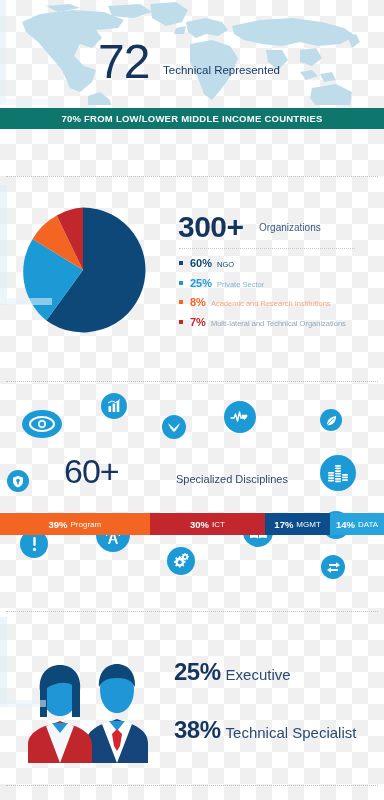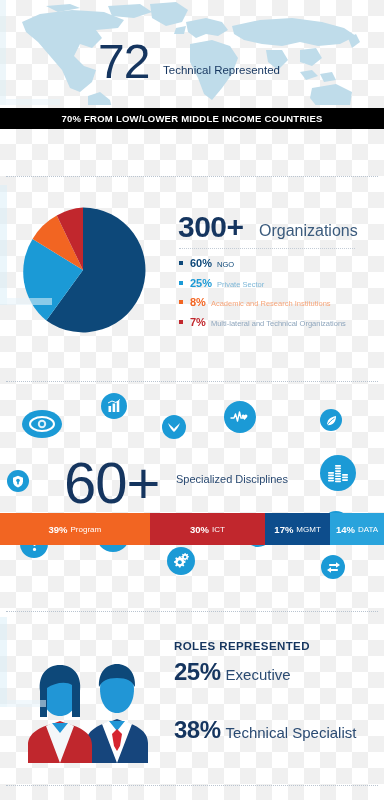--- a/index.html
+++ b/index.html
@@ -52,21 +52,21 @@
     font-size: 11.5px;
     color: #15355f;
     z-index: 3;
   }
 
   
   #banner {
     position: absolute;
     left: 0; top: 108px;
     width: 384px; height: 21px;
-    background: #000000;
+    background: #0f766e;
     display: flex;
     align-items: center;
     justify-content: center;
     z-index: 3;
   }
   #banner span {
     color: #ffffff;
     font-size: 9.5px;
     font-weight: bold;
     letter-spacing: 0.25px;
@@ -85,21 +85,21 @@
   
   #sec-pie { position: absolute; left:0; top:185px; width:334px; height:170px; z-index:2; }
   #pie-svg { position:absolute; left:18px; top:20px; }
   .org-num {
     position:absolute; left:178px; top:27px;
     font-size:30px; font-weight:600; color:#15355f; line-height:1;
     letter-spacing:-0.5px;
   }
   .org-label {
     position:absolute; left:259px; top:37px;
-    font-size:16px; color:#3b5b7d;
+    font-size:10px; color:#3b5b7d;
   }
   .legend-rule {
     position:absolute; left:179px; top:63px; width:176px; height:1px;
     border-top: 1.5px dotted #c3ccd6;
   }
   .legend { position:absolute; left:179px; top:72px; width:205px; }
   .legend-row { display:flex; align-items:baseline; margin-bottom:7.5px; }
   .lg-bullet { width:4px; height:4px; margin-right:7px; flex:none; position:relative; top:-2px; }
   .lg-pct { font-size:11px; font-weight:bold; margin-right:5px; }
   .lg-txt { font-size:7.5px; }
@@ -108,31 +108,31 @@
   #sec-disc { position:absolute; left:0; top:383px; width:384px; height:215px; z-index:2; }
   .icon-badge {
     position:absolute;
     border-radius:50%;
     background:#1b9ad6;
     display:flex; align-items:center; justify-content:center;
   }
   .icon-badge svg { display:block; }
   .disc-num {
     position:absolute; left:64px; top:454px;
-    font-size:58px; font-weight:300; color:#15355f; line-height:1;
+    font-size:34px; font-weight:300; color:#15355f; line-height:1;
     letter-spacing:-1px; z-index:4;
   }
   .disc-label {
     position:absolute; left:176px; top:473px;
     font-size:11px; color:#2a4a72; z-index:4;
   }
 
   
   #segbar {
-    position:absolute; left:0; top:513px; width:384px; height:32px;
+    position:absolute; left:0; top:513px; width:384px; height:22px;
     display:flex; z-index:5;
   }
   .seg { display:flex; align-items:center; justify-content:center; height:100%; }
   .seg .p { color:#fff; font-size:9.5px; font-weight:bold; margin-right:3px; }
   .seg .l { color:#fff; font-size:8px; }
 
   
   #sec-roles { position:absolute; left:0; top:613px; width:384px; height:187px; z-index:2; }
   .roles-title {
     position:absolute; left:174px; top:27px;
@@ -406,21 +406,20 @@
       <path d="M95 70 L103 80 L111 70 L118 73 L103 112 L88 73 Z" fill="#ffffff"></path>
       <path d="M103 78 L108 83 L106 95 L103 100 L100 95 L98 83 Z" fill="#d6252f"></path>
 
       <path d="M14 112 V94 C14 82 26 76 38 73 L46 70 L54 73 C66 76 78 82 78 94 V112 Z" fill="#c0272d"></path>
       <path d="M38 72 h16 v12 h-16 z" fill="#2196d6"></path>
       <path d="M46 20 C58 20 64 28 64 41 C64 55 57 65 46 65 C35 65 28 55 28 41 C28 28 34 20 46 20 Z" fill="#2196d6"></path>
       <path d="M26 40 C24 24 33 14 46 14 C59 14 68 24 66 40 L66 66 L58 66 L58 34 C52 30 40 32 33 37 L33 66 L26 66 Z" fill="#0d4879"></path>
       <path d="M38 72 L46 82 L54 72 L60 75 L46 112 L32 75 Z" fill="#f4f7f9"></path>
     </svg>
 
-    <div class="roles-title">ROLES REPRESENTED</div>
 
     <div class="role-row" style="top:47px;">
       <span class="role-pct">25%</span>
       <span class="role-lbl">Executive</span>
     </div>
     <div class="role-row" style="top:105px;">
       <span class="role-pct">38%</span>
       <span class="role-lbl">Technical Specialist</span>
     </div>
   </div>

